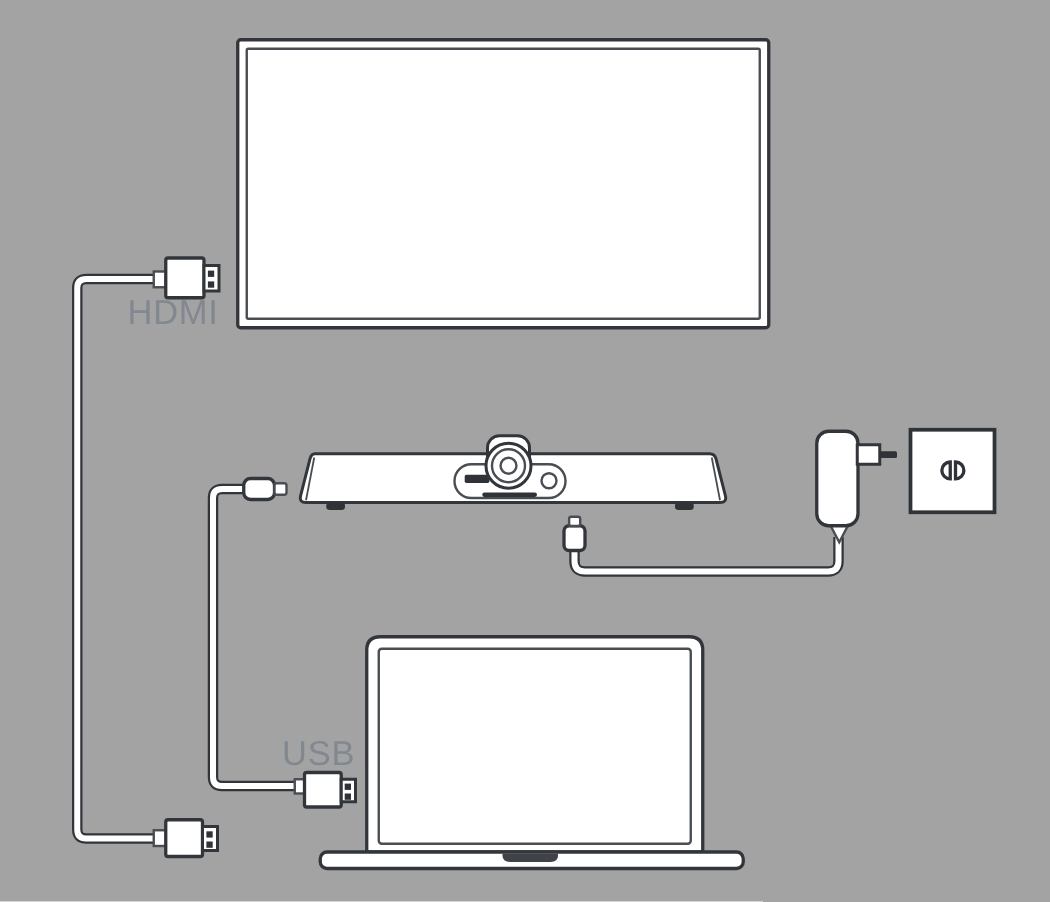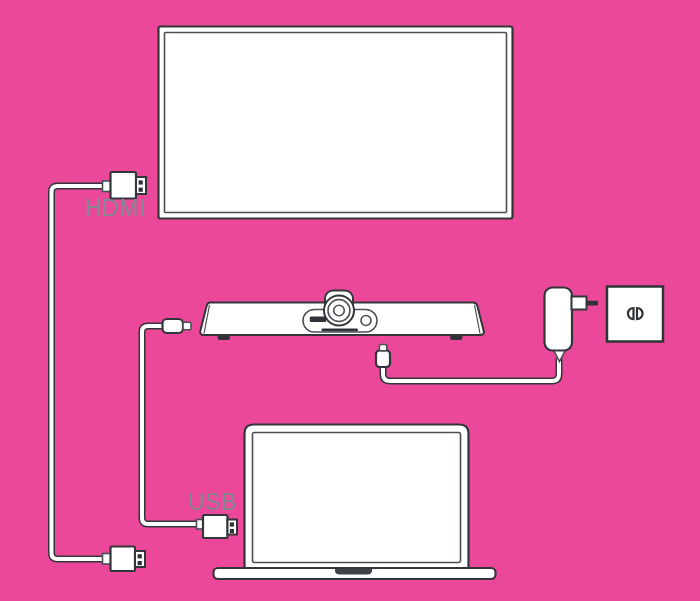--- a/index.html
+++ b/index.html
@@ -1,21 +1,21 @@
 <!DOCTYPE html>
 <html><head>
 <meta charset="utf-8">
 <style>
   html, body { margin: 0; padding: 0; background: #ffffff; }
   body { font-family: "Liberation Sans", sans-serif; }
   .stage {
     position: relative;
     width: 700px;
     height: 601px;
-    background: #ec4899;
+    background: #a3a3a3;
     overflow: hidden;
   }
   svg { display: block; }
   .cable-outer { stroke: #32363b; stroke-width: 7; fill: none; stroke-linecap: butt; }
   .cable-inner { stroke: #ffffff; stroke-width: 4; fill: none; stroke-linecap: butt; }
   .ln2  { stroke: #32363b; stroke-width: 2.2; fill: #ffffff; }
   .ln2n { stroke: #32363b; stroke-width: 2;   fill: #ffffff; }
   .ln1  { stroke: #4a4e53; stroke-width: 1.6; fill: #ffffff; }
   .darkfill { fill: #2f3337; stroke: none; }
   .label {

